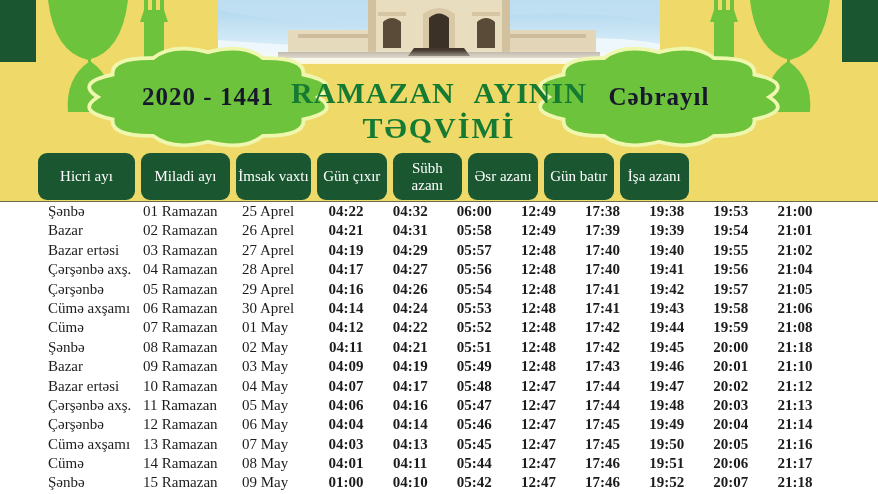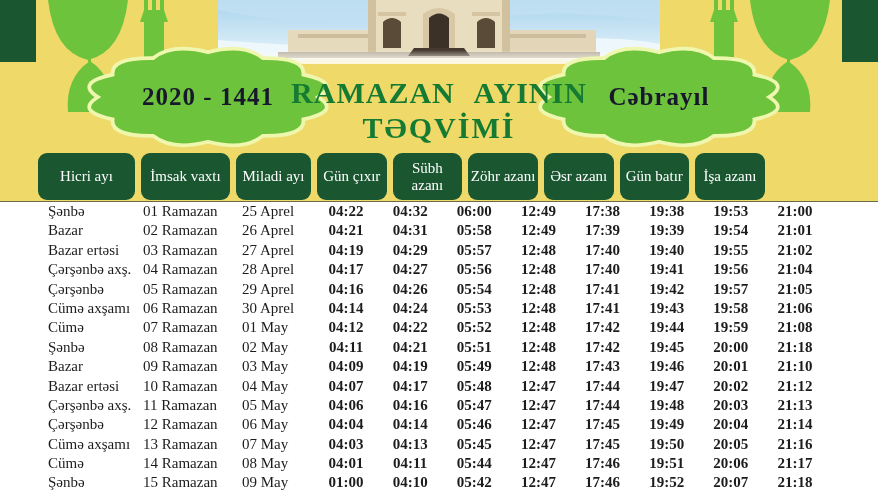--- a/index.html
+++ b/index.html
@@ -166,25 +166,24 @@
       <div class="badge-label">Cəbrayıl</div>
     </div>
 
     <div class="title">
       <div class="l1">RAMAZAN AYININ</div>
       <div class="l2">TƏQVİMİ</div>
     </div>
 
     <div class="theader grid" id="header-row">
         <div class="hcell">Hicri ayı</div>
+        <div class="hcell">Miladi ayı</div>
         <div class="hcell">İmsak vaxtı</div>
-        <div class="hcell">Miladi ayı</div>
         <div class="hcell">Gün çıxır</div>
         <div class="hcell">Sübh azanı</div>
-        <div class="hcell">Zöhr azanı</div>
         <div class="hcell">Əsr azanı</div>
         <div class="hcell">Gün batır</div>
         <div class="hcell">İşa azanı</div>
       </div>
   </div>
 
   <div class="tbody" id="table-body">
       <div class="trow grid">
         <div class="c-day">Şənbə</div>
         <div class="c-left">01 Ramazan</div>

